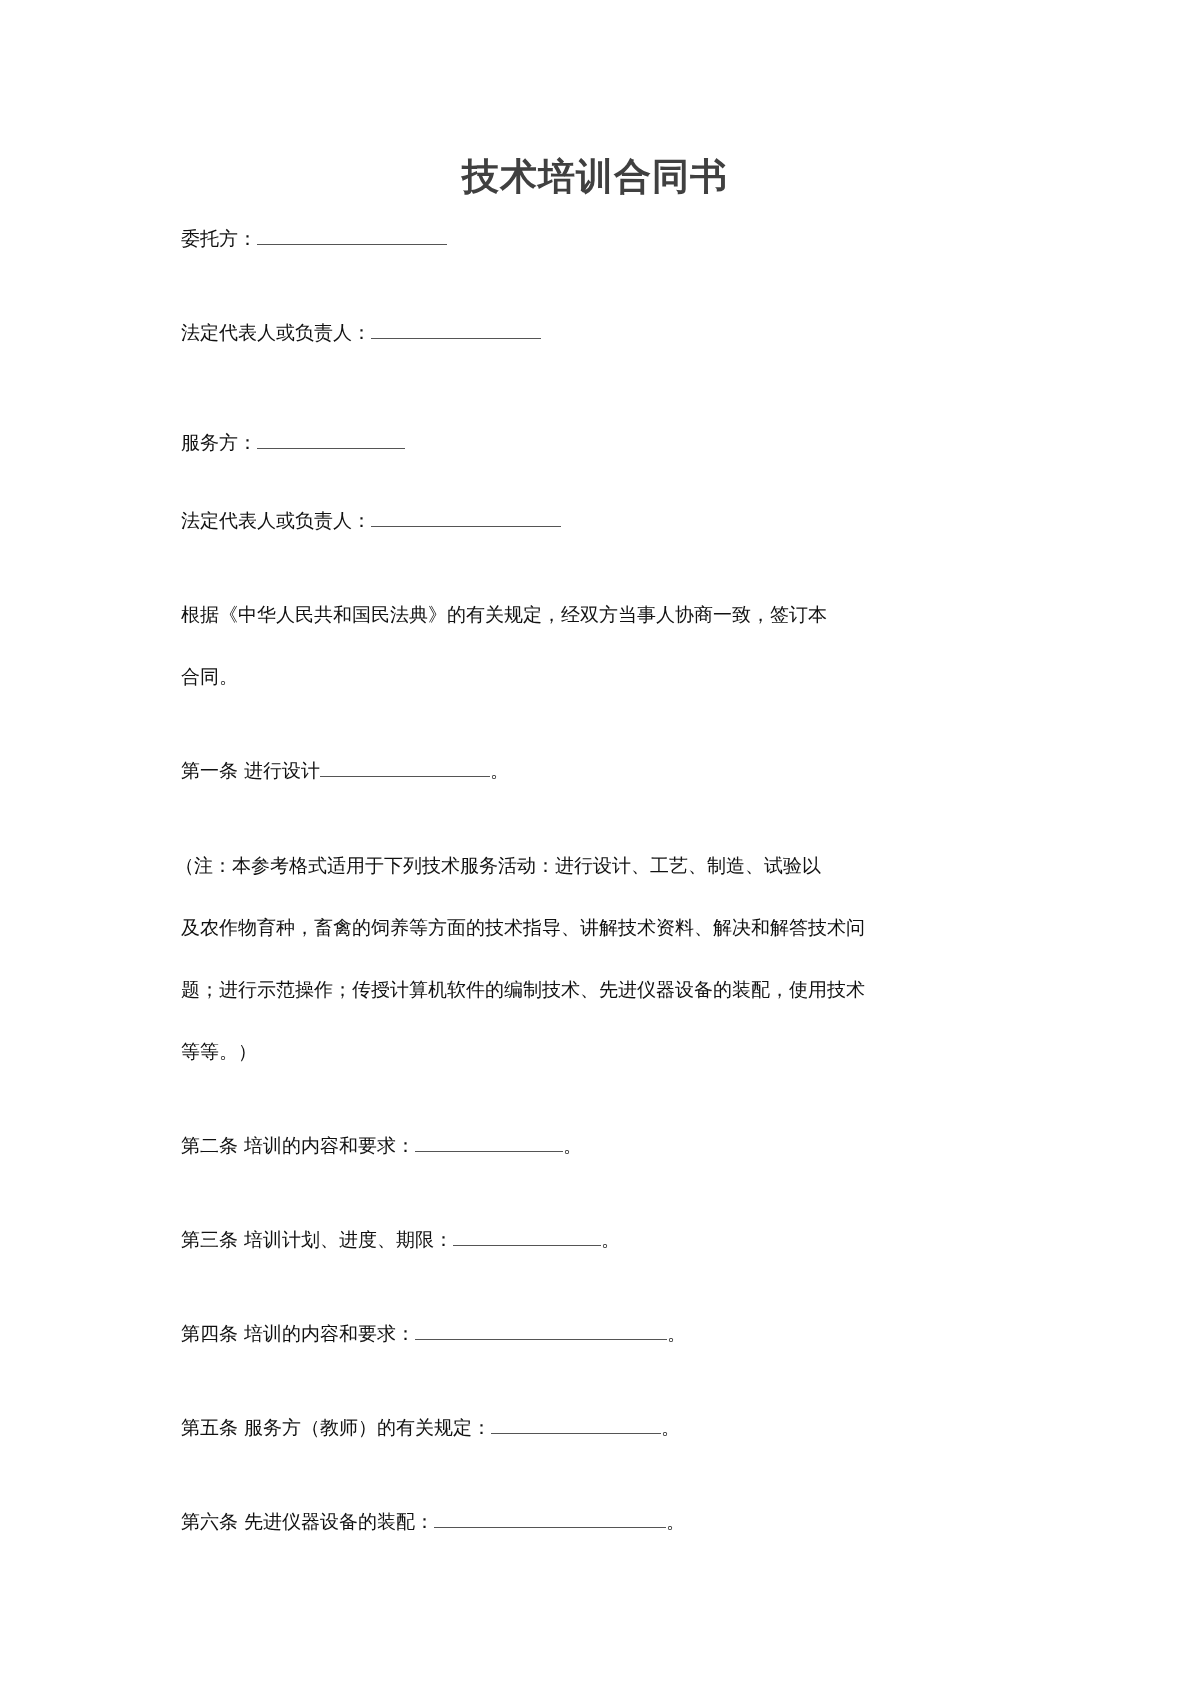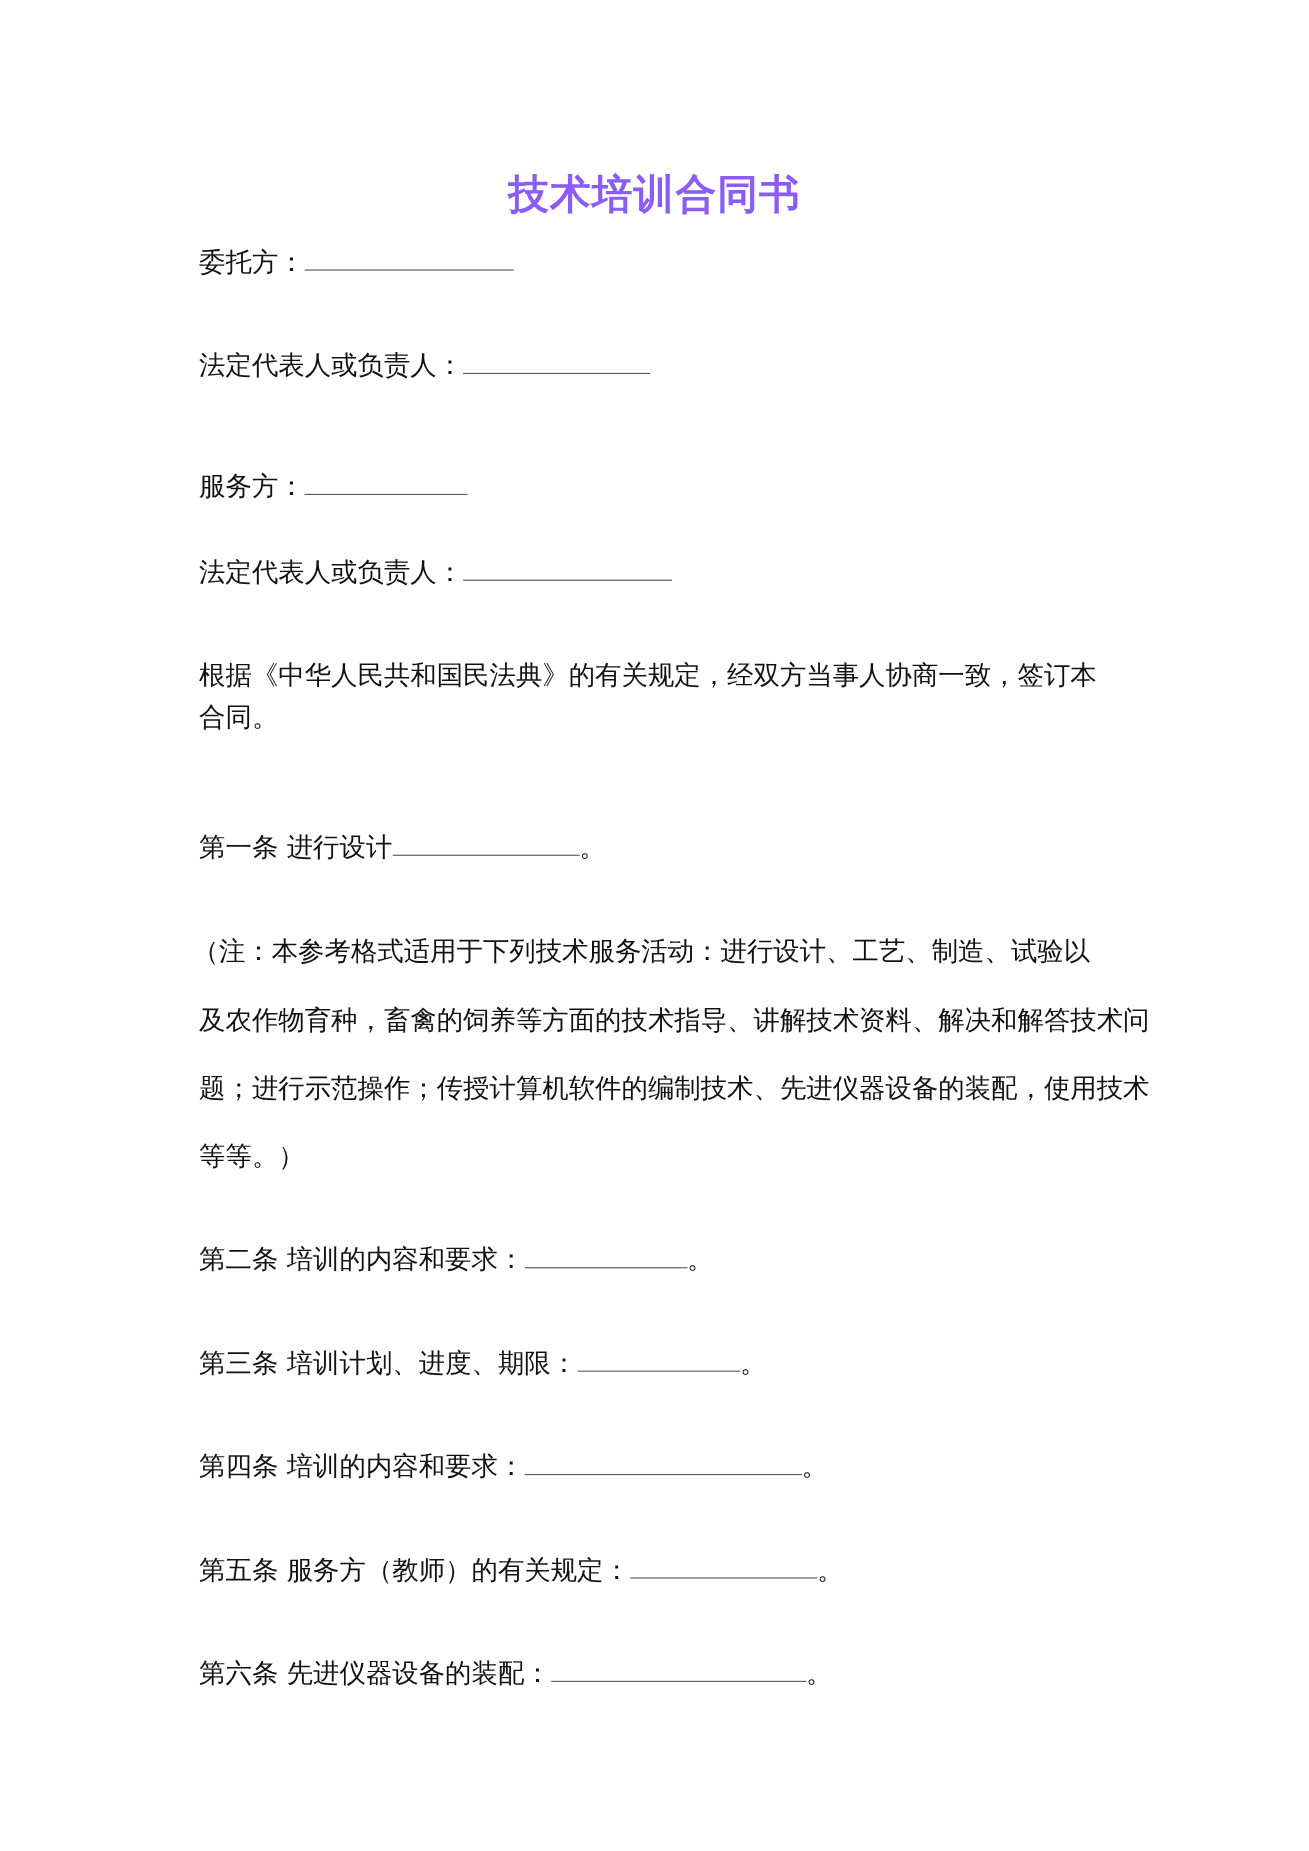--- a/index.html
+++ b/index.html
@@ -1,20 +1,20 @@
 <!DOCTYPE html>
 <html><head>
 <meta charset="utf-8">
 <style>
   html, body { margin: 0; padding: 0; background: #ffffff; }
   body { width: 1190px; height: 1683px; position: relative; overflow: hidden;
          font-family: "DejaVu Serif", "Liberation Serif", serif; color: #111; }
   .title { position: absolute; top: 152px; left: 0; width: 1190px; text-align: center;
-           font-size: 37px; font-weight: bold; letter-spacing: 1px; color: #8b5cf6; }
-  .line { position: absolute; left: 181px; font-size: 24px; line-height: 24px; white-space: nowrap; }
+           font-size: 37px; font-weight: bold; letter-spacing: 1px; color: #404040; }
+  .line { position: absolute; left: 181px; font-size: 19px; line-height: 24px; white-space: nowrap; }
   .blank { display: inline-block; border-bottom: 1px solid #555; height: 18px; vertical-align: baseline; }
 </style>
 </head>
 <body>
 
 <div>
   <div class="title">技术培训合同书</div>
 
   <div class="line" style="top:226px">
     <span>委托方：</span><span class="blank" style="width:190px"></span>
@@ -23,21 +23,21 @@
     <span>法定代表人或负责人：</span><span class="blank" style="width:170px"></span>
   </div>
   <div class="line" style="top:430px">
     <span>服务方：</span><span class="blank" style="width:148px"></span>
   </div>
   <div class="line" style="top:508px">
     <span>法定代表人或负责人：</span><span class="blank" style="width:190px"></span>
   </div>
 
   <div class="line" style="top:602px">根据《中华人民共和国民法典》的有关规定，经双方当事人协商一致，签订本</div>
-  <div class="line" style="top:640px">合同。</div>
+  <div class="line" style="top:664px">合同。</div>
 
   <div class="line" style="top:758px">
     <span>第一条  进行设计</span><span class="blank" style="width:170px"></span><span>。</span>
   </div>
 
   <div class="line" style="top:853px; left:175px">（注：本参考格式适用于下列技术服务活动：进行设计、工艺、制造、试验以</div>
   <div class="line" style="top:915px">及农作物育种，畜禽的饲养等方面的技术指导、讲解技术资料、解决和解答技术问</div>
   <div class="line" style="top:977px">题；进行示范操作；传授计算机软件的编制技术、先进仪器设备的装配，使用技术</div>
   <div class="line" style="top:1039px">等等。）</div>
 

